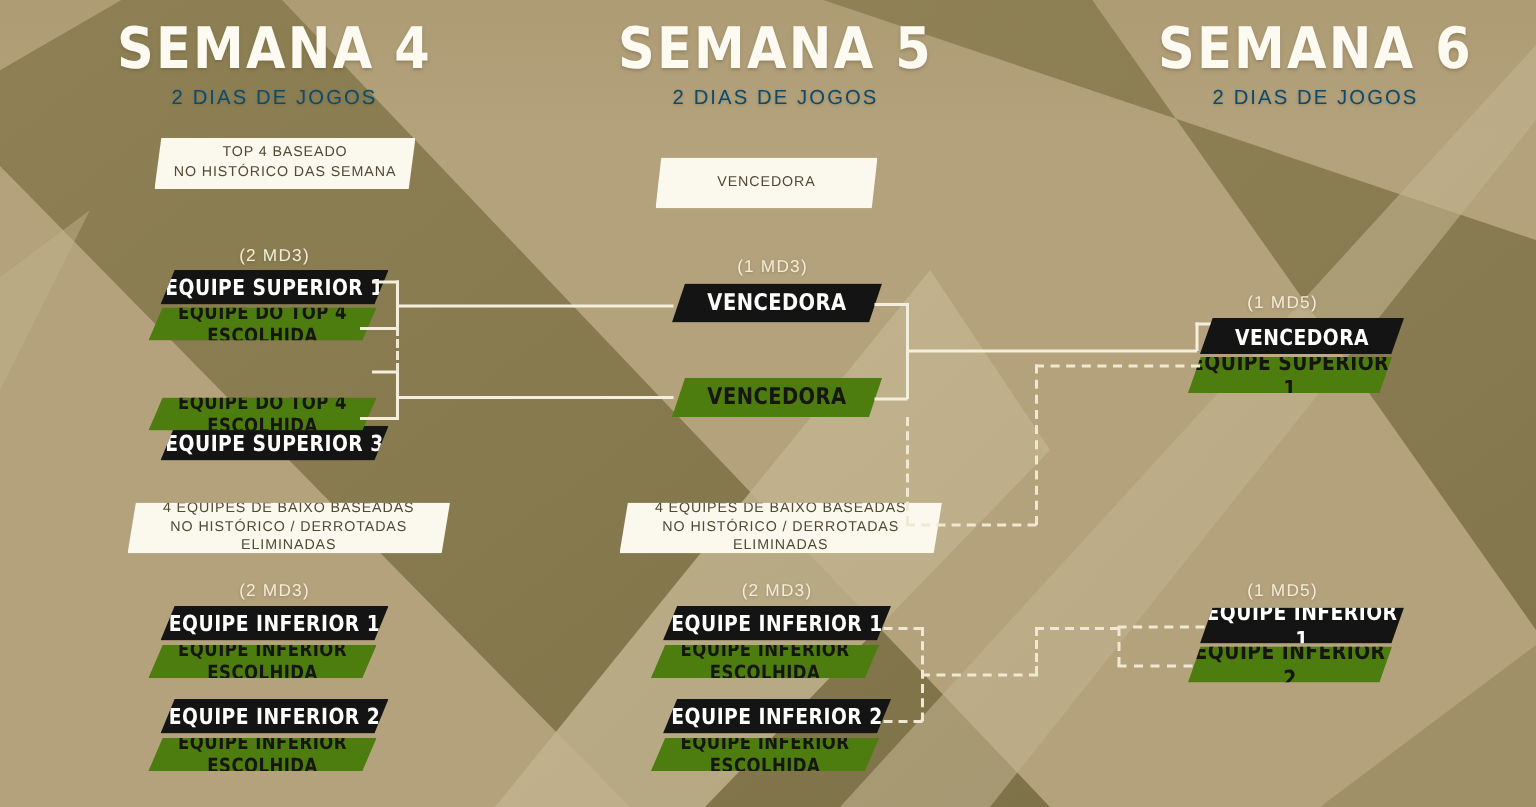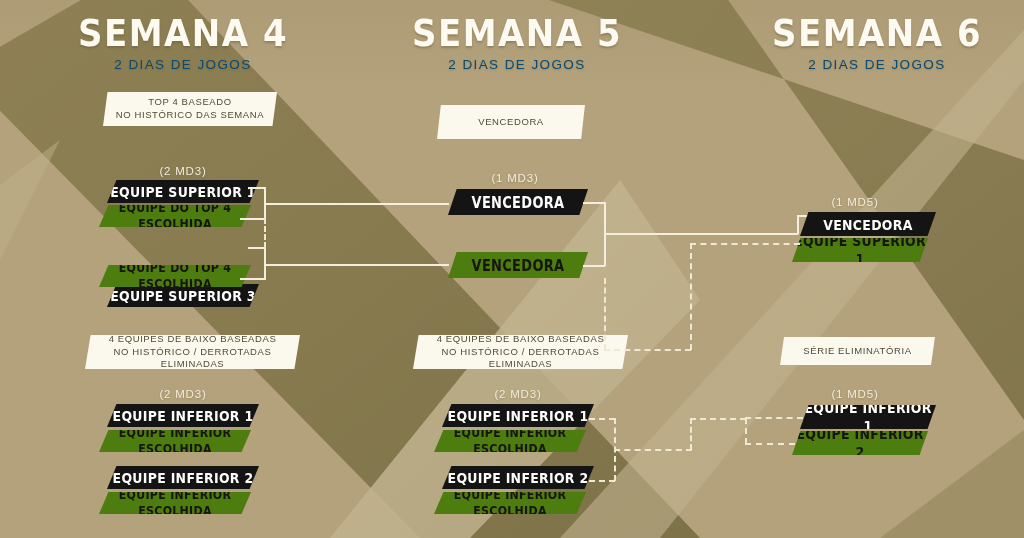--- a/index.html
+++ b/index.html
@@ -199,25 +199,20 @@
       <div>4 EQUIPES DE BAIXO BASEADAS</div>
       <div>NO HISTÓRICO / DERROTADAS ELIMINADAS</div>
     </div>
   </div>
   <div class="banner" style="left:413px;top:335px;width:215px;height:34px;">
     <div>
       <div>4 EQUIPES DE BAIXO BASEADAS</div>
       <div>NO HISTÓRICO / DERROTADAS ELIMINADAS</div>
     </div>
   </div>
-  <div class="banner" style="left:780px;top:337px;width:155px;height:28px;">
-    <div>
-      <div>SÉRIE ELIMINATÓRIA</div>
-    </div>
-  </div>
 
   <div class="md" style="left:108px;top:388px;width:150px;">(2 MD3)</div>
 
   <div class="row dark" style="left:107px;top:404px;width:152px;height:23px;font-size:12.5px;">
     <span>EQUIPE INFERIOR 1</span>
   </div>
   <div class="row light" style="left:99px;top:430px;width:152px;height:22px;font-size:11px;">
     <span>EQUIPE INFERIOR ESCOLHIDA</span>
   </div>
 

